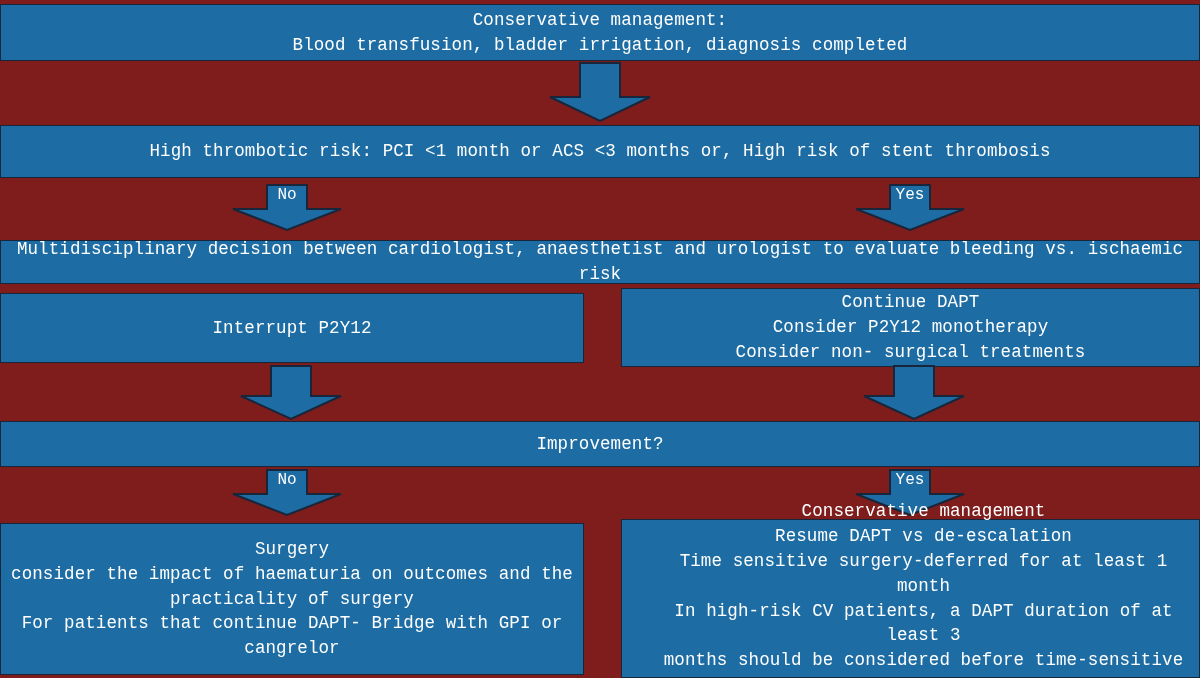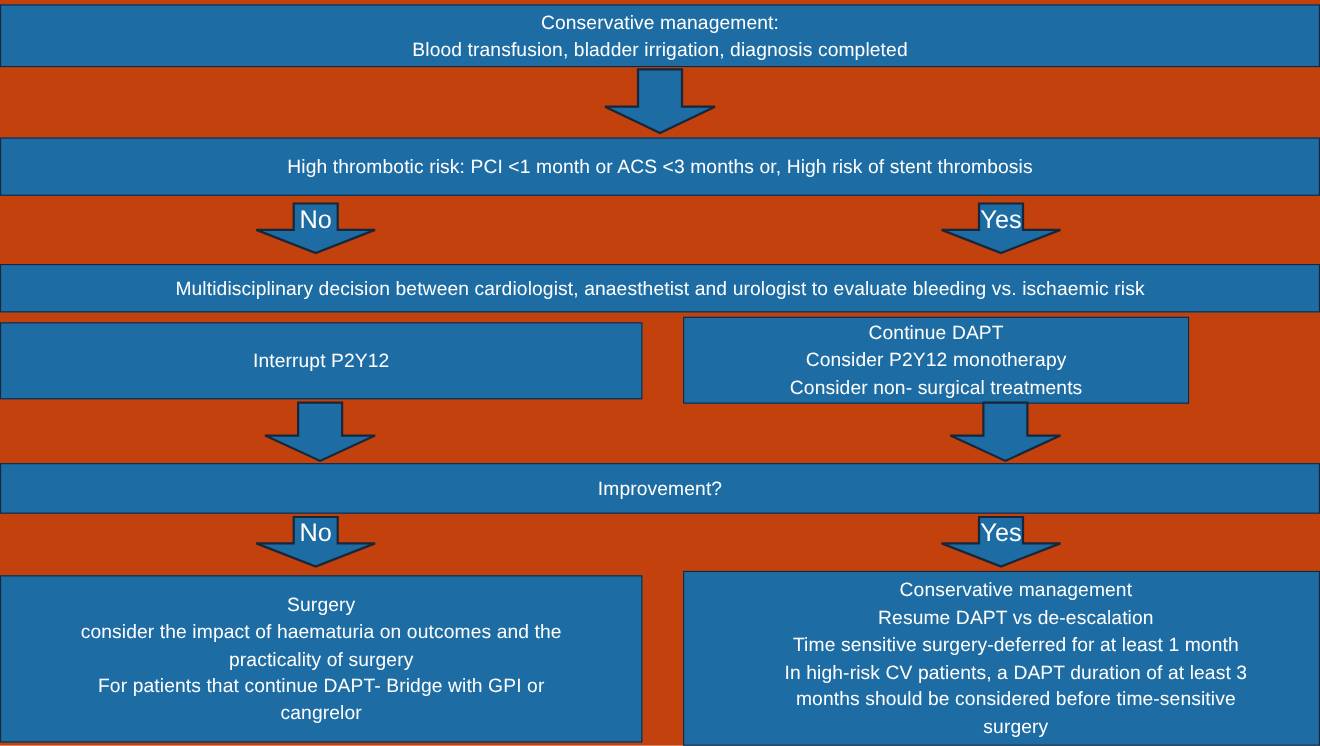--- a/index.html
+++ b/index.html
@@ -7,21 +7,22 @@
     width: 1200px;
     height: 678px;
     background: #ffffff;
     font-family: "Liberation Sans", sans-serif;
     overflow: hidden;
   }
   .canvas {
     position: relative;
     width: 1200px;
     height: 678px;
-    background: #c2410c;
+    background: #7f1d1d;
+    font-family: Liberation Mono, monospace;
   }
 
   
   .box {
     position: absolute;
     background: #1d6ca3;
     border: 1.5px solid #17263a;
     color: #ffffff;
     display: flex;
     flex-direction: column;
@@ -40,21 +41,21 @@
     position: absolute;
   }
   .arrow svg { display: block; overflow: visible; }
   .arrow .alabel {
     position: absolute;
     top: 1px;
     left: 0;
     width: 100%;
     text-align: center;
     color: #ffffff;
-    font-size: 23px;
+    font-size: 16px;
     line-height: 1.15;
     pointer-events: none;
   }
 </style>
 </head>
 <body>
 
 <div class="canvas">
 
   <div class="box" style="left:0px; top:4px; width:1200px; height:57px;">
@@ -88,21 +89,21 @@
   </div>
 
   <div class="box" style="left:0px; top:240px; width:1200px; height:44px;">
     <span class="line">Multidisciplinary decision between cardiologist, anaesthetist and urologist to evaluate bleeding vs. ischaemic risk</span>
   </div>
 
   <div class="box" style="left:0px; top:293px; width:584px; height:70px;">
     <span class="line">Interrupt P2Y12</span>
   </div>
 
-  <div class="box" style="left:621px; top:288px; width:460px; height:79px;">
+  <div class="box" style="left:621px; top:288px; width:579px; height:79px;">
     <span class="line">Continue DAPT</span>
     <span class="line">Consider P2Y12 monotherapy</span>
     <span class="line">Consider non- surgical treatments</span>
   </div>
 
   <div class="arrow" style="left:240px; top:366px; width:102px; height:54px;">
     <svg width="102" height="54" viewBox="0 0 102 54" aria-hidden="true">
       <polygon points="31,0 71,0 71,30 101,30 51,53 1,30 31,30" fill="#1d6ca3" stroke="#17263a" stroke-width="2"></polygon>
     </svg>
     <span class="alabel"></span>

